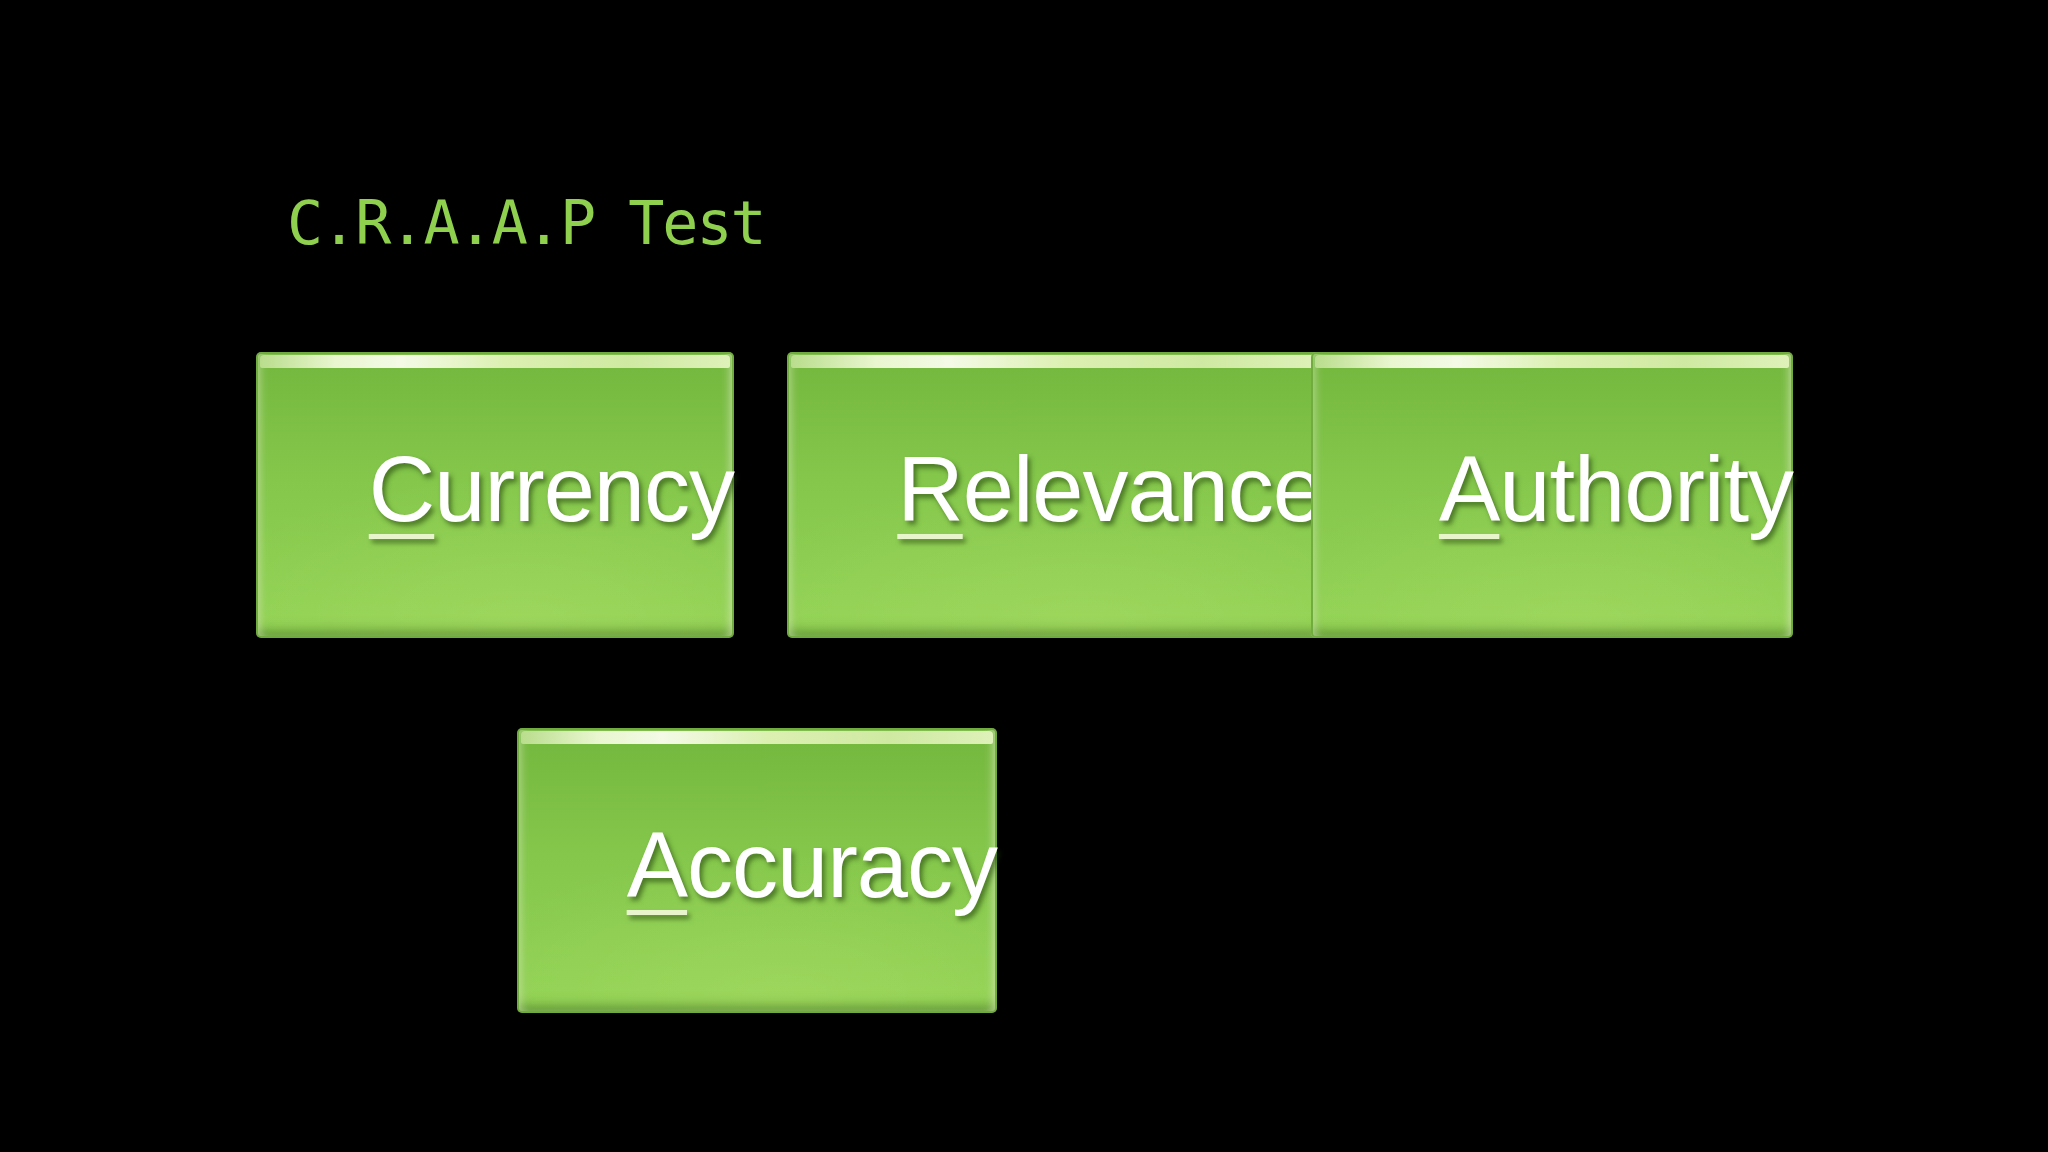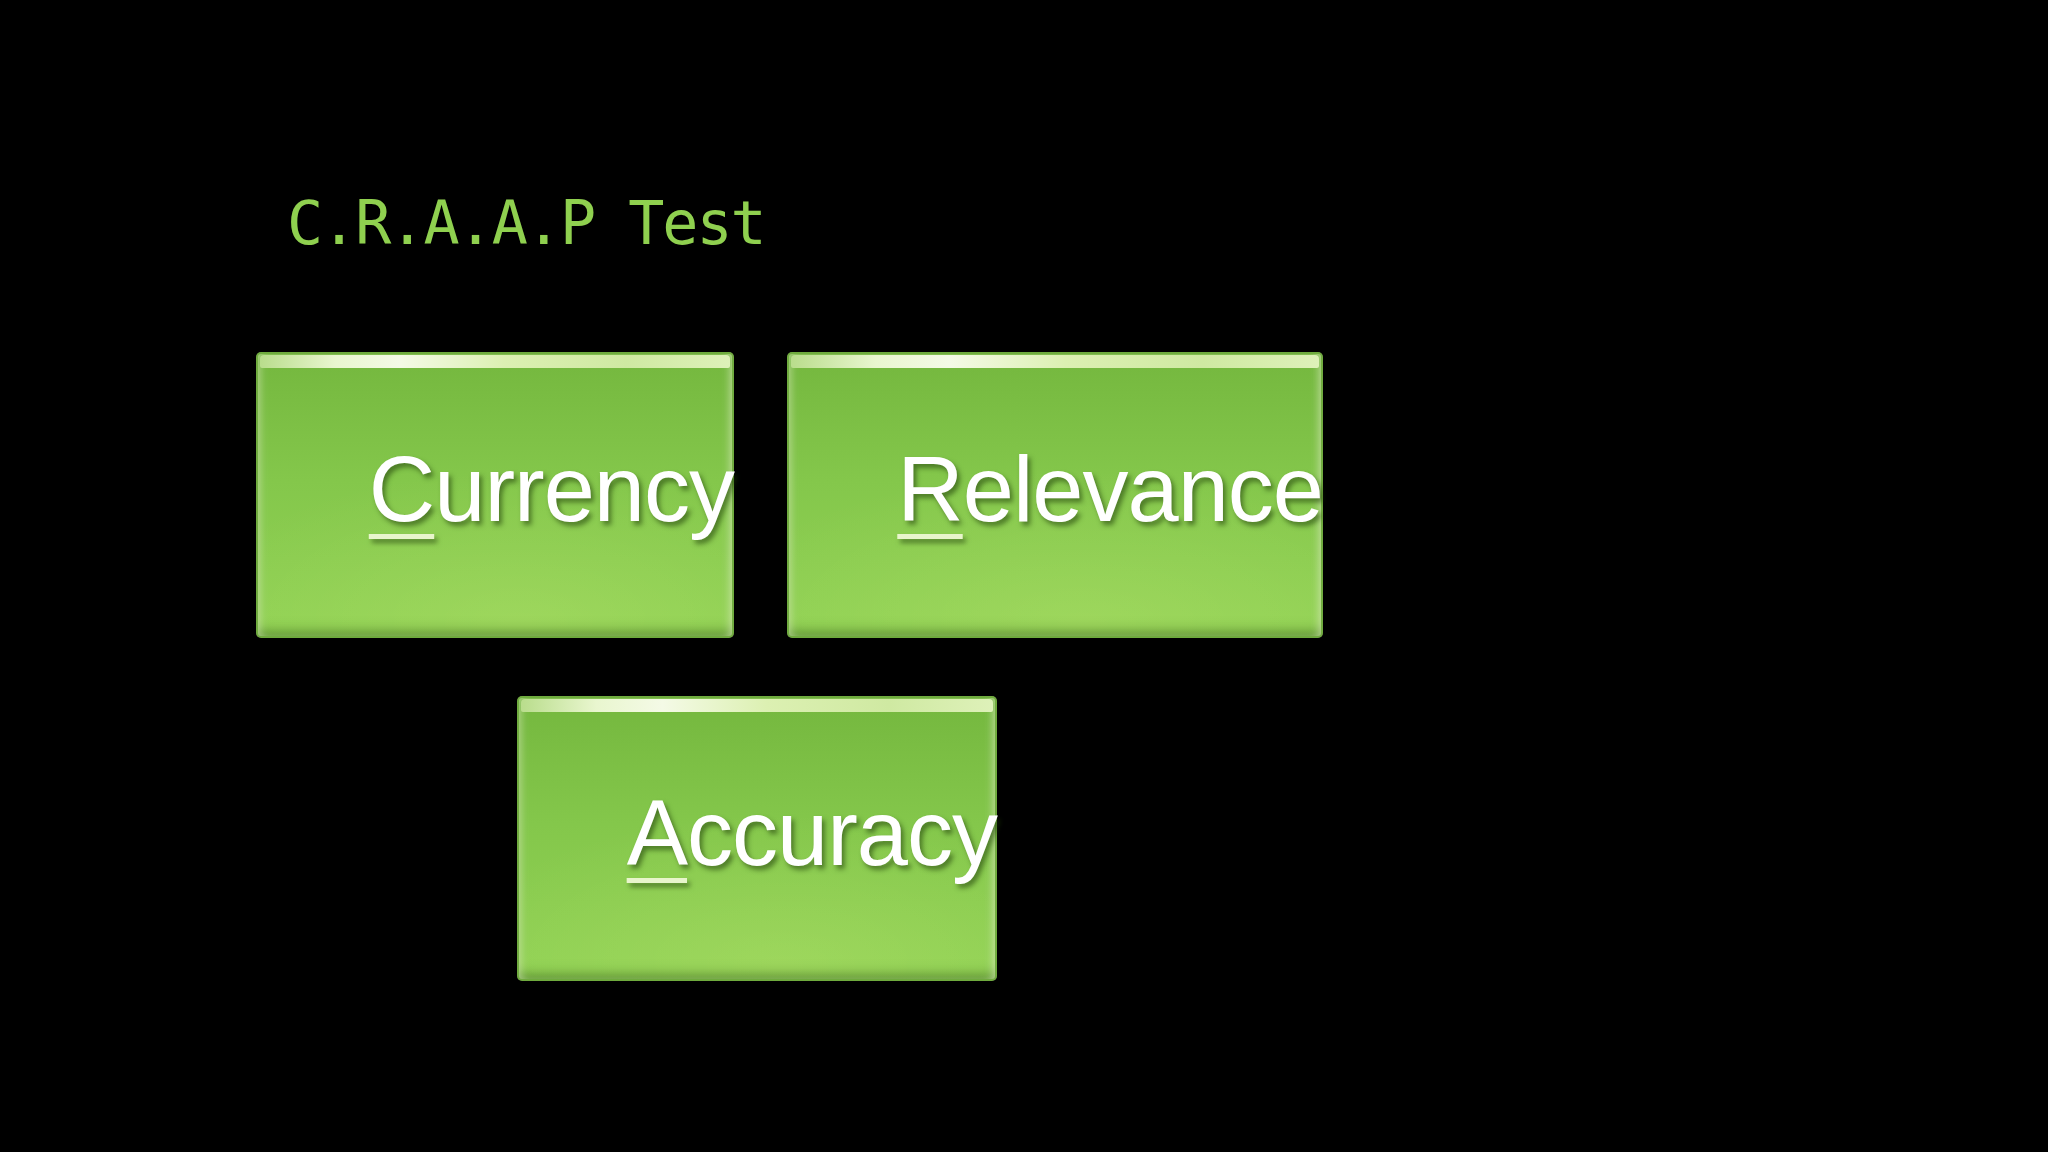--- a/index.html
+++ b/index.html
@@ -82,37 +82,40 @@
     text-decoration: underline;
     text-decoration-thickness: 5px;
     text-underline-offset: 13px;
     text-decoration-color: var(--label-underline, #e8f5cc);
   }
 
   
   .pos-currency  { left: 256px;  top: 352px; }
   .pos-relevance { left: 787px;  top: 352px; width: 536px; }
   .pos-authority { left: 1311px; top: 352px; width: 482px; }
-  .pos-accuracy  { left: 517px;  top: 696px; width: 480px; height: 285px; }
+  .pos-accuracy  { left: 517px;  top: 728px; width: 480px; height: 285px; }
   .pos-purpose   { left: 1050px; top: 688px; width: 477px; height: 285px; }
 </style>
 </head>
 <body>
 
 <div class="slide">
 
   <div class="slide-title">C.R.A.A.P Test</div>
 
   <div class="craap-box pos-currency">
     <span class="box-label"><span class="first-letter">C</span><span>urrency</span></span>
   </div>
 
   <div class="craap-box pos-relevance">
     <span class="box-label"><span class="first-letter">R</span><span>elevance</span></span>
   </div>
 
+  <div class="craap-box pos-authority">
+    <span class="box-label"><span class="first-letter">A</span><span>uthority</span></span>
+  </div>
 
   <div class="craap-box pos-accuracy">
     <span class="box-label"><span class="first-letter">A</span><span>ccuracy</span></span>
   </div>
 
 
 </div>
 
 </body></html>

